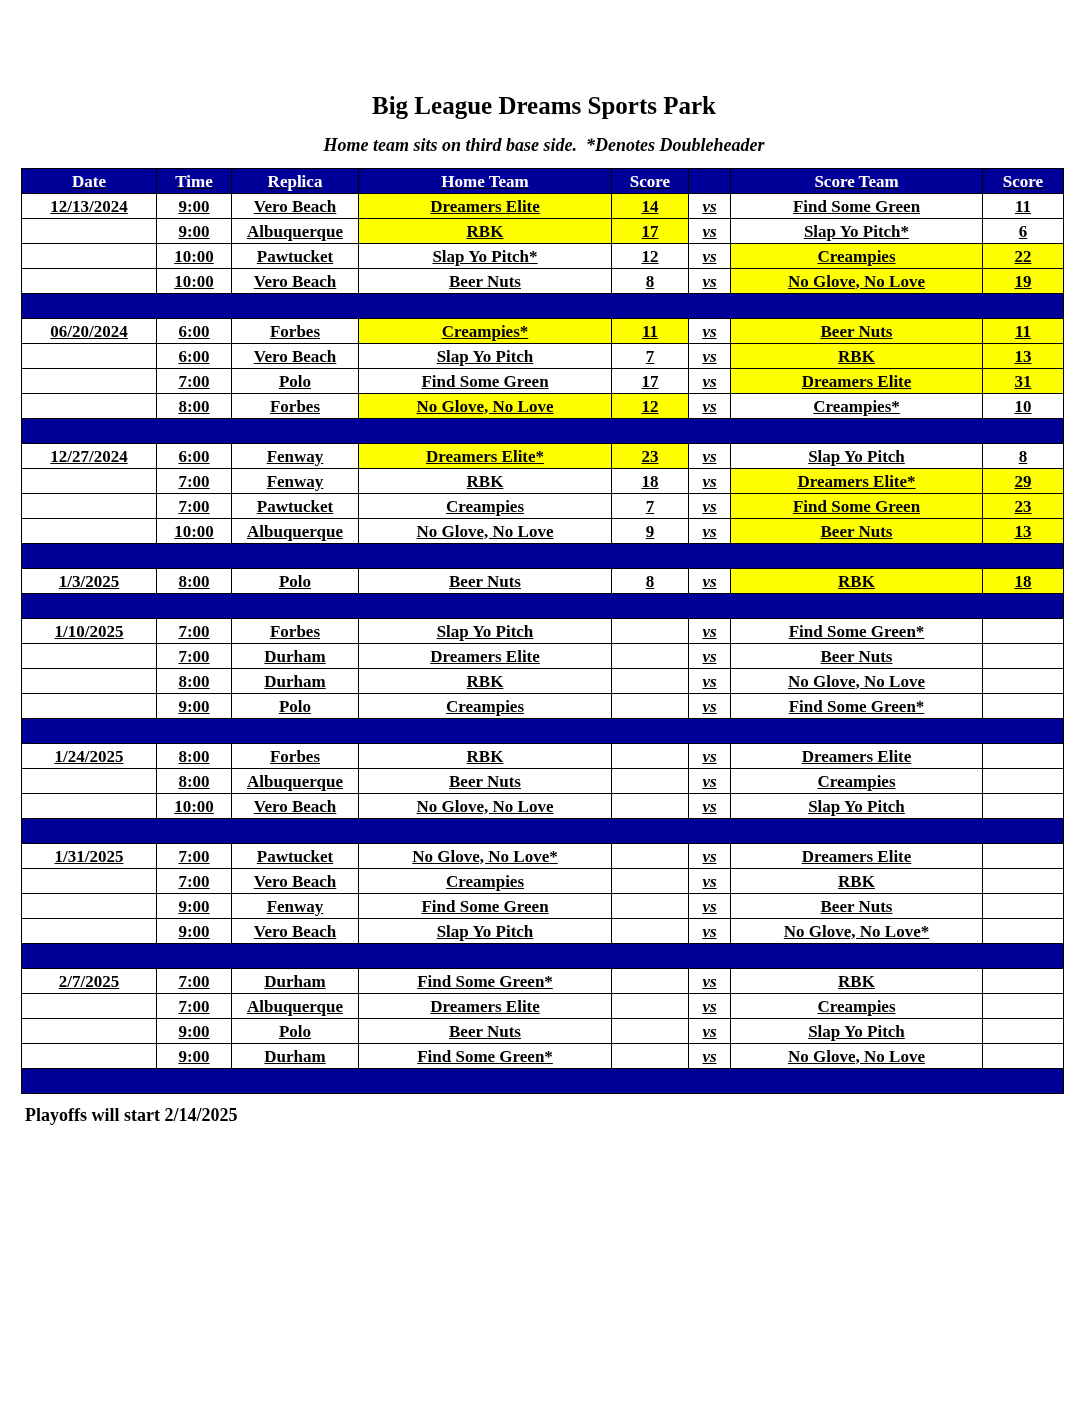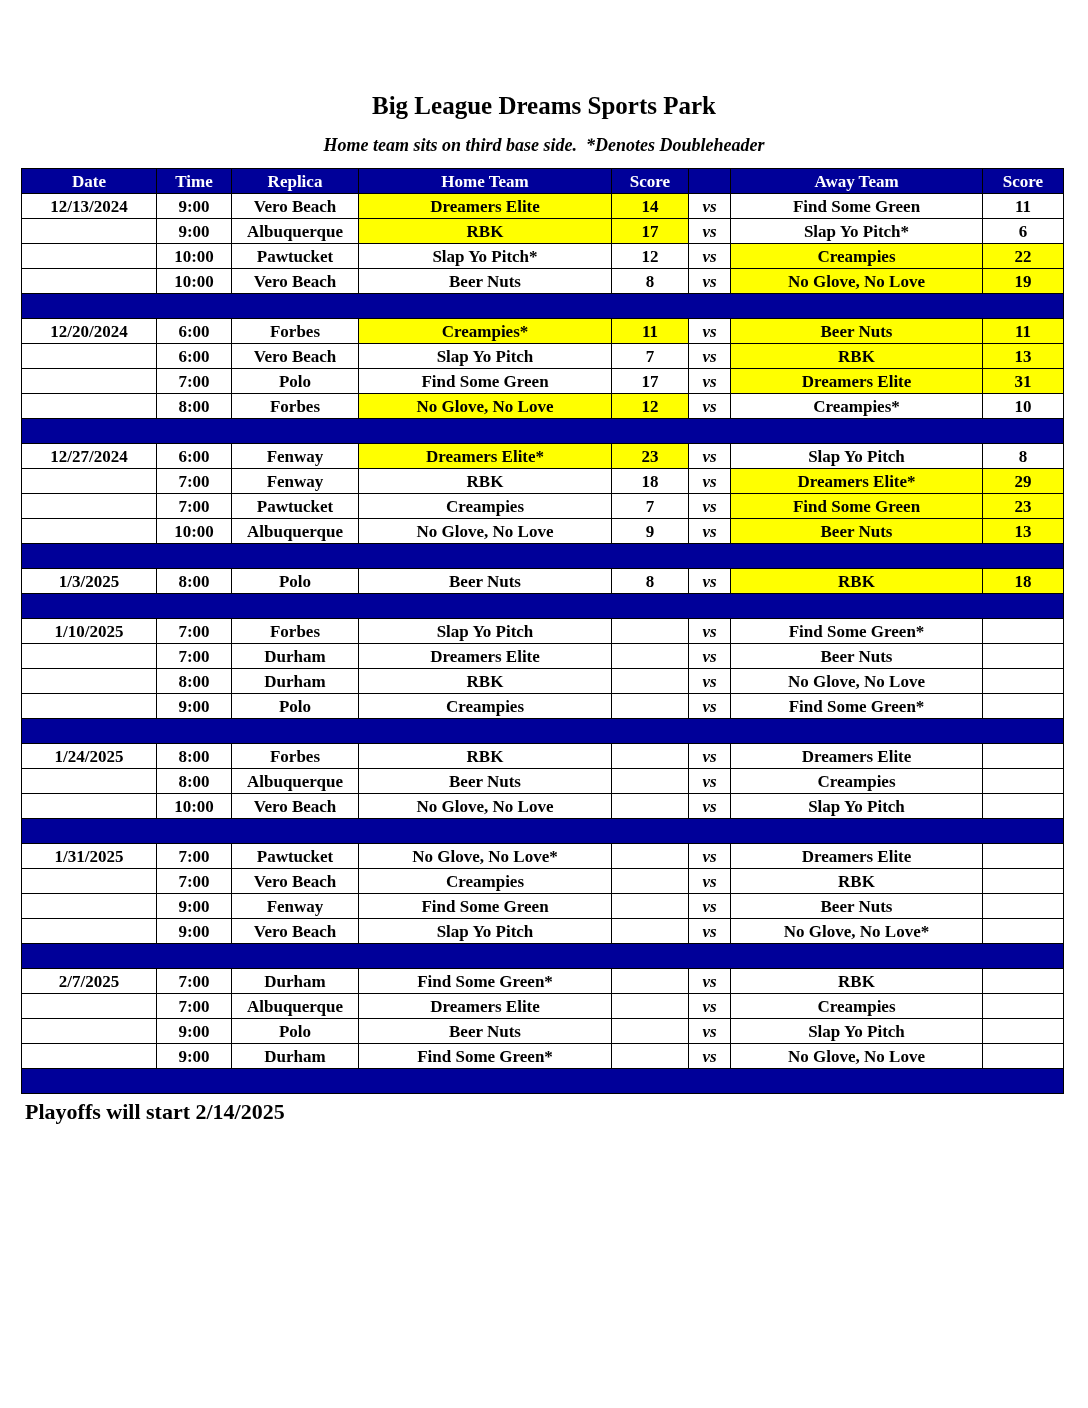--- a/index.html
+++ b/index.html
@@ -42,20 +42,21 @@
     font-style: italic;
     line-height: 22px;
     margin-top: 10px;
     white-space: pre-wrap;
   }
   table.schedule {
     border-collapse: collapse;
     table-layout: fixed;
     width: 1042px;
     margin: 12px 0 0 21px;
+    text-decoration: underline;
   }
   table.schedule th,
   table.schedule td {
     border: 1px solid #000;
     height: 25px;
     padding: 0 3px;
     font-size: 17px;
     font-weight: bold;
     text-align: center;
     line-height: 23px;
@@ -69,23 +70,23 @@
   table.schedule td.hl {
     background: var(--hl);
   }
   table.schedule td.vs {
     font-style: italic;
   }
   table.schedule tr.separator-row td {
     background: var(--navy);
   }
   .footer {
-    font-size: 22px;
+    font-size: 18px;
     font-weight: bold;
-    margin: 5px 0 0 25px;
+    margin: 11px 0 0 25px;
   }
 </style>
 </head>
 <body>
 
 <div class="page">
   <div class="title">Big League Dreams Sports Park</div>
   <div class="note">Home team sits on third base side.  *Denotes Doubleheader</div>
 
   <table class="schedule">
@@ -100,21 +101,21 @@
       <col style="width:81px">
     </colgroup>
     <thead>
       <tr>
         <th>Date</th>
         <th>Time</th>
         <th>Replica</th>
         <th>Home Team</th>
         <th>Score</th>
         <th></th>
-        <th>Away Team</th>
+        <th>Score Team</th>
         <th>Score</th>
       </tr>
     </thead>
     <tbody>
         <tr>
           <td>12/13/2024</td>
           <td>9:00</td>
           <td>Vero Beach</td>
           <td class="hl">Dreamers Elite</td>
           <td class="hl">14</td>
@@ -149,21 +150,21 @@
           <td>Beer Nuts</td>
           <td>8</td>
           <td class="vs">vs</td>
           <td class="hl">No Glove, No Love</td>
           <td class="hl">19</td>
         </tr>
         <tr class="separator-row">
           <td colspan="8"></td>
         </tr>
         <tr>
-          <td>12/20/2024</td>
+          <td>06/20/2024</td>
           <td>6:00</td>
           <td>Forbes</td>
           <td class="hl">Creampies*</td>
           <td class="hl">11</td>
           <td class="vs">vs</td>
           <td class="hl">Beer Nuts</td>
           <td class="hl">11</td>
         </tr>
         <tr>
           <td></td>

